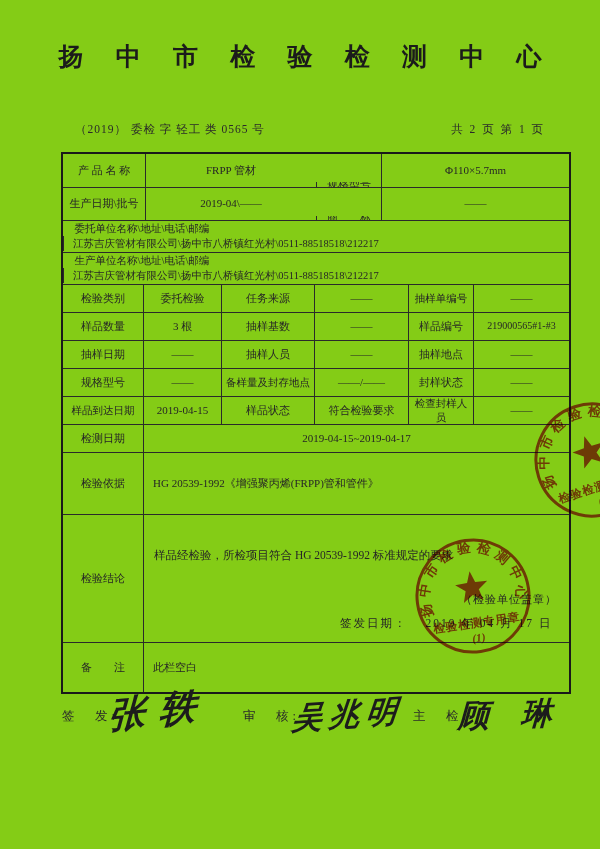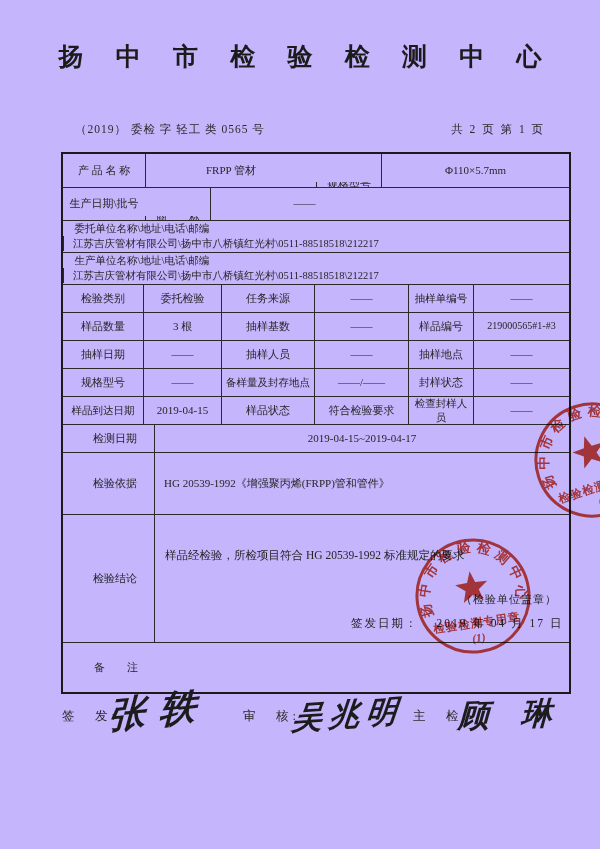--- a/index.html
+++ b/index.html
@@ -1,21 +1,21 @@
 <!DOCTYPE html>
 <html><head>
 <meta charset="utf-8">
 <style>
   html,body{margin:0;padding:0;}
   body{
     width:600px;height:849px;
     font-family:"Liberation Serif","DejaVu Serif",serif;
     background:#ffffff;color:#222;
   }
-  .page{position:relative;width:600px;height:849px;background:#c4b5fd;overflow:hidden;}
+  .page{position:relative;width:600px;height:849px;background:#84cc16;overflow:hidden;}
 
   
   .org-title{
     position:absolute;top:40px;left:0;width:100%;
     text-align:center;font-size:25px;font-weight:700;
     letter-spacing:13px;text-indent:13px;color:#1b1b1b;
   }
   .report-title{
     position:absolute;top:82px;left:0;width:100%;
     text-align:center;font-size:29px;font-weight:700;
@@ -44,21 +44,21 @@
   .h33{height:33px;} .h32{height:32px;flex-direction:column;} .h28{height:28px;}
   .h62{height:62px;} .h128{height:128px;} .h42{height:50px;}
 
   
   .wA1{width:82px;} .wA2{width:171px;} .wA3{width:65px;margin-top:28px;} .wA4{width:188px;}
   
   .wB1{width:158px;} .wB2{width:348px;}
   
   .wC1{width:80px;} .wC2{width:78px;} .wC3{width:93px;} .wC4{width:94px;} .wC5{width:65px;} .wC6{width:96px;}
   
-  .wD1{width:80px;margin-left:13px;} .wD2{width:426px;}
+  .wD1{width:80px;} .wD2{width:426px;}
 
   .conc-body{position:relative;display:block;padding:0;}
   .conc-text{position:absolute;top:32px;left:10px;right:8px;font-size:11.5px;text-align:left;line-height:1.4;}
   .seal-note{position:absolute;top:78px;right:12px;font-size:11px;letter-spacing:1px;}
   .issue-line{position:absolute;bottom:12px;left:196px;font-size:11.5px;display:flex;gap:18px;letter-spacing:2px;}
 
   
   .stamp{position:absolute;mix-blend-mode:multiply;opacity:.92;}
   .stamp-main{left:401px;top:524px;transform:rotate(-8deg);}
   .stamp-edge{left:520px;top:388px;transform:rotate(-18deg);}
@@ -87,20 +87,21 @@
 
     <div class="row h33">
       <div class="cell wA1">产 品 名 称</div>
       <div class="cell wA2">FRPP 管材</div>
       <div class="cell wA3">规格型号</div>
       <div class="cell wA4">Φ110×5.7mm</div>
     </div>
 
     <div class="row h33">
       <div class="cell wA1">生产日期\批号</div>
+      <div class="cell wA2">2019-04\——</div>
       <div class="cell wA3">商　　标</div>
       <div class="cell wA4">——</div>
     </div>
 
     <div class="row h32">
       <div class="cell wB1 small">委托单位名称\地址\电话\邮编</div>
       <div class="cell wB2 small left">江苏吉庆管材有限公司\扬中市八桥镇红光村\0511-88518518\212217</div>
     </div>
 
     <div class="row h32">
@@ -170,20 +171,21 @@
         <div class="seal-note">（检验单位盖章）</div>
         <div class="issue-line">
           <span>签发日期：</span>
           <span>2019 年 04 月 17 日</span>
         </div>
       </div>
     </div>
 
     <div class="row h42">
       <div class="cell wD1">备　　注</div>
+      <div class="cell wD2 left">此栏空白</div>
     </div>
 
   </div>
 
   <svg class="stamp stamp-main" width="144" height="144" viewBox="-72 -72 144 144">
     <defs>
       <path id="arcMain" d="M -41.3,15 A 44,44 0 1 1 41.3,15" fill="none"></path>
     </defs>
     <circle cx="0" cy="0" r="56" fill="none" stroke="#d0392b" stroke-width="3"></circle>
     <text font-size="13.5" letter-spacing="5"><textPath href="#arcMain" startOffset="50%" text-anchor="middle">扬中市检验检测中心</textPath></text>

